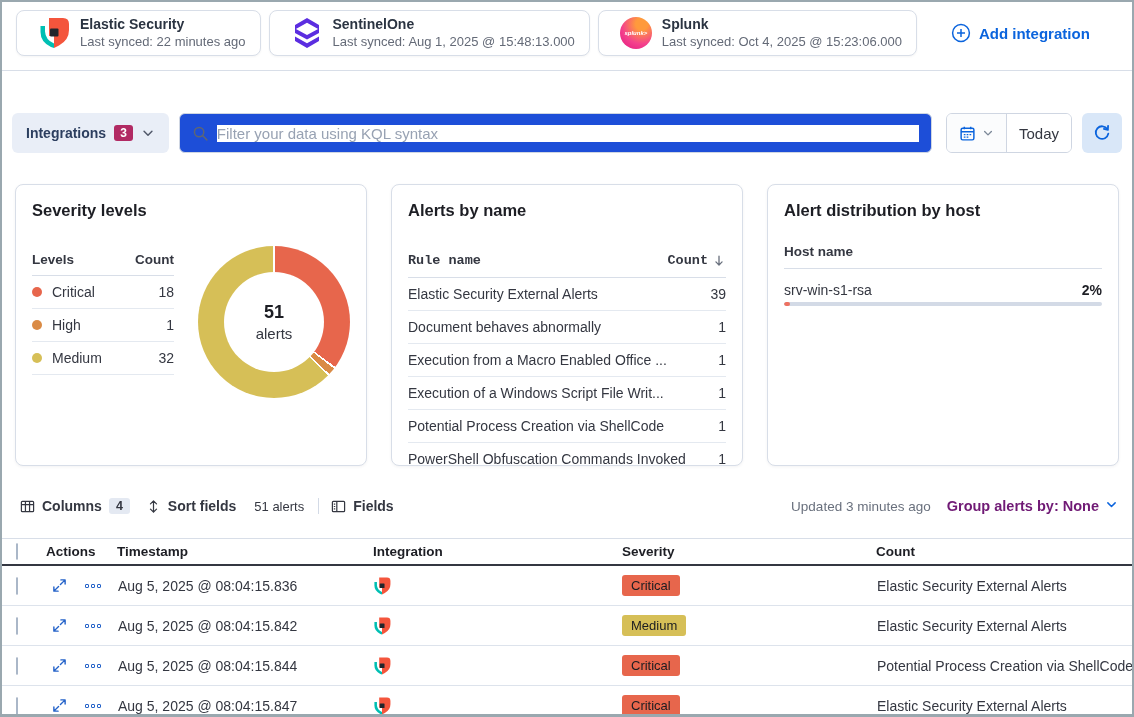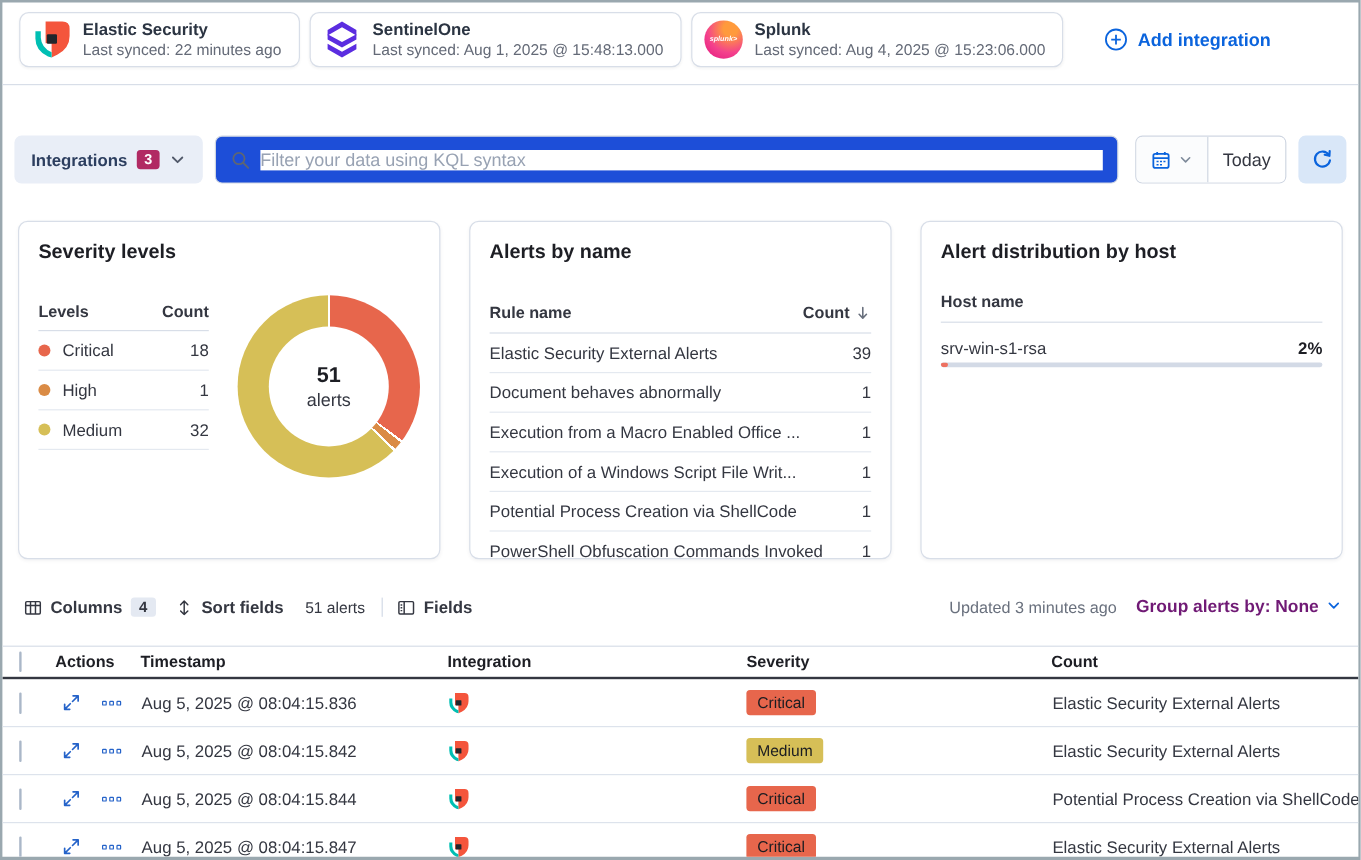--- a/index.html
+++ b/index.html
@@ -3,21 +3,21 @@
 <meta charset="utf-8">
 <style>
   * { margin:0; padding:0; box-sizing:border-box; }
   body { font-family:"Liberation Sans", sans-serif; background:#fff; color:#343741; }
   .page { position:relative; width:1134px; height:717px; background:#fff; overflow:hidden;
           border:2px solid #9aa8af; border-bottom-width:3px; }
 
   
   .topbar { display:flex; align-items:center; padding:8px 14px 0 14px; gap:8px; }
   .int-card { display:flex; align-items:center; gap:10px; border:1px solid #d8dee8; border-radius:8px;
-              background:#fff; padding:6px 14px 6px 10px; height:46px; box-shadow:0 1px 2px rgba(52,55,65,.05); cursor:pointer; }
+              background:#fff; padding:6px 14px 6px 21px; height:46px; box-shadow:0 1px 2px rgba(52,55,65,.05); cursor:pointer; }
   .int-card .txt { line-height:1.25; }
   .int-name { font-size:14px; font-weight:700; color:#2b3442; }
   .int-sync { font-size:13px; color:#646a77; }
   .logo32 { width:32px; height:32px; flex:0 0 32px; }
   .splunk-circle { width:32px; height:32px; border-radius:50%; display:flex; align-items:center; justify-content:center;
                    background:radial-gradient(circle at 68% 22%, #ff9a3c 0 18%, #f4418c 60%, #e1147f 100%); }
   .splunk-circle span { color:#fff; font-size:6px; font-weight:700; font-style:italic; }
   .add-integration { display:flex; align-items:center; gap:8px; margin-left:26px; color:#0b64dd;
                      font-size:15px; font-weight:600; cursor:pointer; background:none; border:none; font-family:inherit; }
   .hdivider { border-top:1px solid #d8dee8; margin-top:14px; }
@@ -53,21 +53,21 @@
   .sev-count { margin-left:auto; }
   .donut-wrap { position:relative; width:152px; height:152px; margin-top:4px; }
   .donut { width:152px; height:152px; border-radius:50%; }
   .donut-hole { position:absolute; inset:26px; background:#fff; border-radius:50%; display:flex;
                 flex-direction:column; align-items:center; justify-content:center; line-height:1.3; }
   .donut-total { font-size:18px; font-weight:700; color:#1d1e24; }
   .donut-sub { font-size:15px; color:#343741; }
 
   
   .abn-head { display:flex; justify-content:space-between; align-items:center; margin-top:24px; height:34px;
-              font-size:13.5px; font-weight:700; color:#343741; border-bottom:1px solid #d8dee8; }
+              font-size:13.5px; font-weight:700; color:#343741; border-bottom:1px solid #d8dee8;font-family:Liberation Mono, monospace; }
   .abn-count-h { display:flex; align-items:center; gap:4px; }
   .abn-row { display:flex; justify-content:space-between; align-items:center; height:33px;
              border-bottom:1px solid #e4e9f0; font-size:14px; color:#343741; }
   .abn-rule { white-space:nowrap; overflow:hidden; }
 
   
   .host-head { margin-top:24px; font-size:13.5px; font-weight:700; color:#343741; padding-bottom:9px; border-bottom:1px solid #d8dee8; }
   .host-row { margin-top:13px; }
   .host-line { display:flex; justify-content:space-between; align-items:baseline; font-size:14px; }
   .host-pct { font-weight:700; color:#1d1e24; }
@@ -142,21 +142,21 @@
         <div class="int-name">SentinelOne</div>
         <div class="int-sync">Last synced: Aug 1, 2025 @ 15:48:13.000</div>
       </div>
     </div>
     <div class="int-card">
       <div class="splunk-circle">
           <span>splunk&gt;</span>
         </div>
       <div class="txt">
         <div class="int-name">Splunk</div>
-        <div class="int-sync">Last synced: Aug 4, 2025 @ 15:23:06.000</div>
+        <div class="int-sync">Last synced: Oct 4, 2025 @ 15:23:06.000</div>
       </div>
     </div>
     <button class="add-integration">
       <svg class="ic" width="20" height="20" viewBox="0 0 20 20">
         <circle cx="10" cy="10" r="8.4" fill="none" stroke="#0b64dd" stroke-width="1.5"></circle>
         <path d="M10 6 v8 M6 10 h8" stroke="#0b64dd" stroke-width="1.5"></path>
       </svg>
       <span>Add integration</span>
     </button>
   </header>

